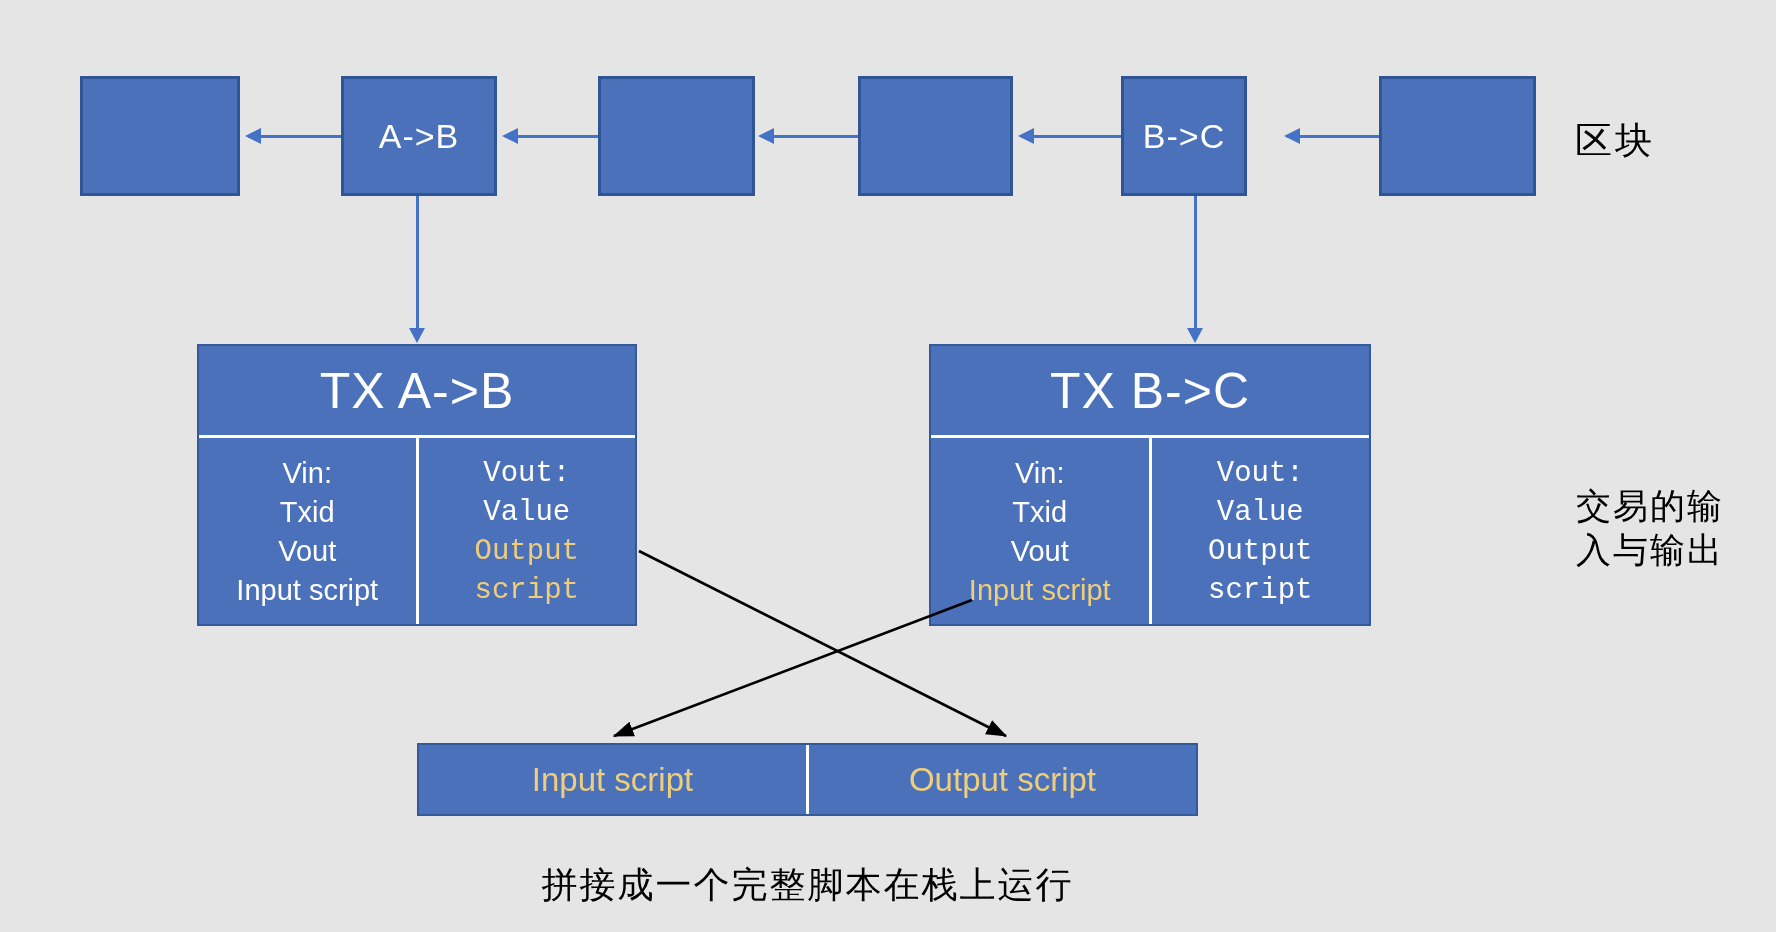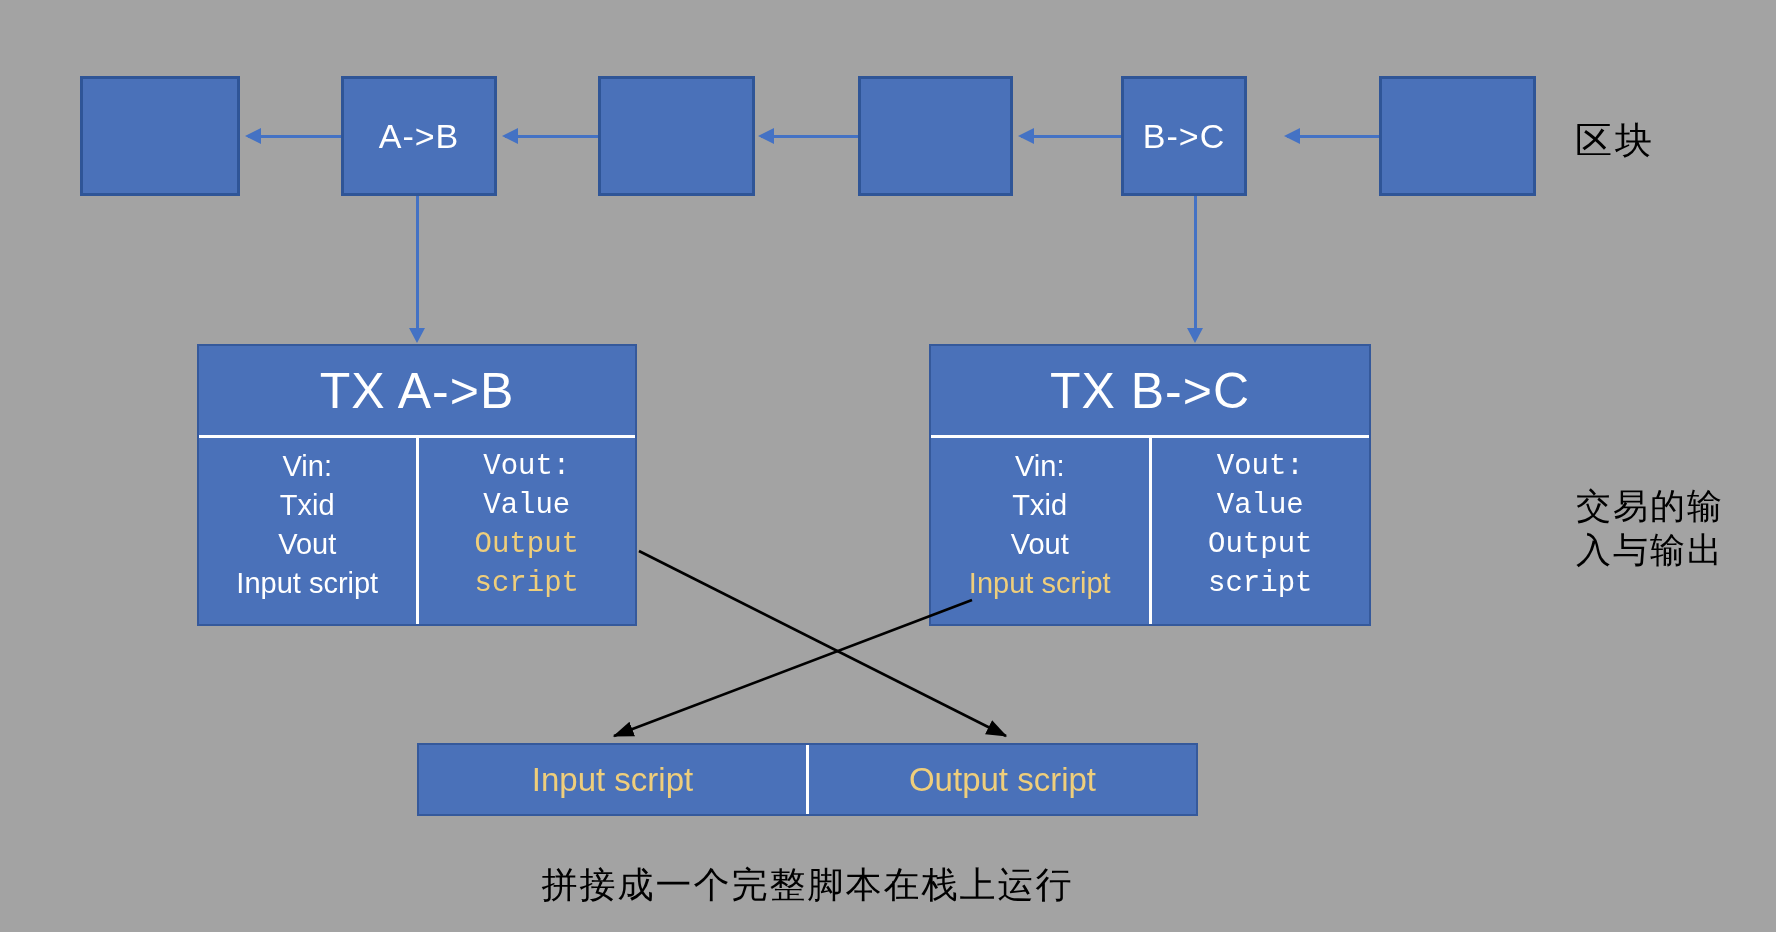--- a/index.html
+++ b/index.html
@@ -1,19 +1,19 @@
 <!DOCTYPE html>
 <html><head>
 <meta charset="utf-8">
 <style>
   html,body{margin:0;padding:0;background:#ffffff;}
   #canvas{
     position:relative;
     width:1776px;height:932px;
-    background:#a3a3a3;
+    background:#e5e5e5;
     font-family:"Liberation Sans", sans-serif;
     overflow:hidden;
   }
   
   .block{
     position:absolute;
     top:76px;height:120px;
     background:#4A71B9;
     border:3px solid #2F5597;
     box-sizing:border-box;
@@ -58,21 +58,21 @@
     display:flex;align-items:center;justify-content:center;
     font-size:50px;letter-spacing:1px;
   }
   .tx-body{
     display:flex;
     height:calc(100% - 92px);
   }
   .tx-cell{
     flex:1;
     box-sizing:border-box;
-    padding-top:9px;
+    padding-top:16px;
     text-align:center;
     font-size:29px;line-height:39px;
   }
   .tx-cell.right{border-left:3px solid #ffffff;font-family:Liberation Mono, monospace;}
   .gold{color:#EFCE7B;}
   
   .script-box{
     position:absolute;left:417px;top:743px;width:781px;height:73px;
     background:#4A71B9;
     border:2px solid #35599B;

